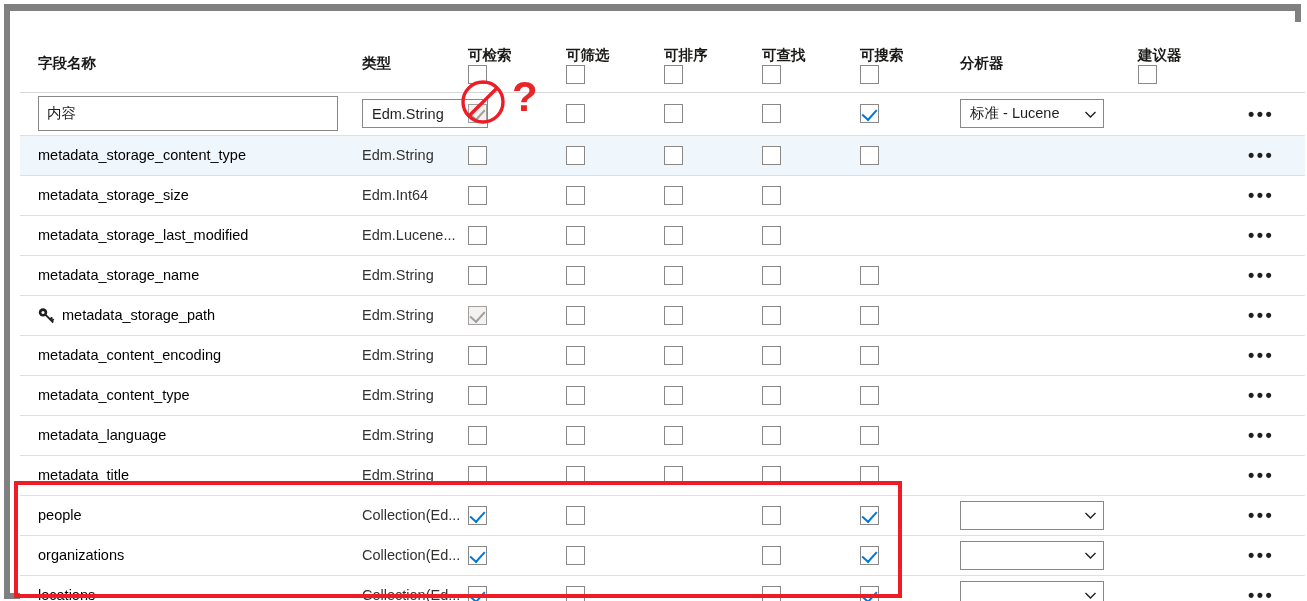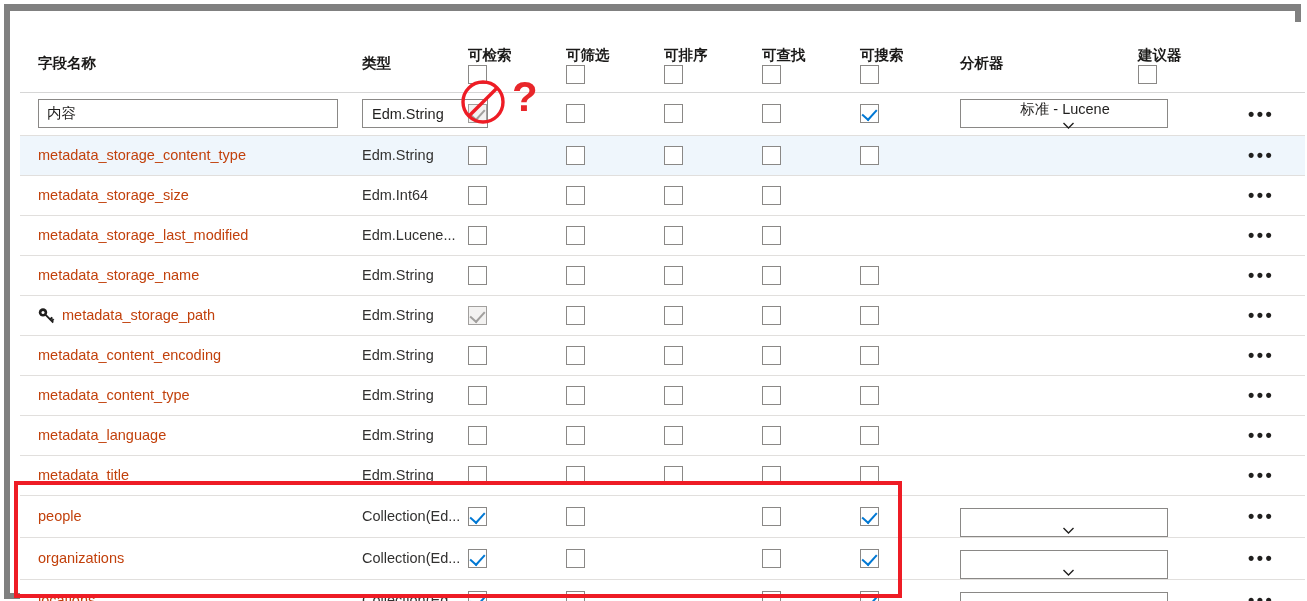--- a/index.html
+++ b/index.html
@@ -105,40 +105,40 @@
 
   
   tr.row { height: 40px; }
   tr.row td { border-bottom: 1px solid #e1dfdd; }
   tr.row.first { height: 43px; }
   tr.row.alt td { background: #eff6fc; }
   tr.row.last td { border-bottom: 1px solid #e1dfdd; }
 
   .fieldname {
     padding-left: 18px;
-    color: #c2410c;
+    color: #000000;
     font-size: 14.5px;
     white-space: nowrap;
     overflow: hidden;
     display: flex;
     align-items: center;
     gap: 7px;
   }
   .typetext {
     padding-left: 8px;
     color: #323130;
     font-size: 14.5px;
     white-space: nowrap;
   }
   .cb-cell { padding-left: 16px; }
 
   
   .text-input {
     width: 300px;
-    height: 29px;
+    height: 35px;
     border: 1px solid #8a8886;
     background: #fff;
     font-size: 14.5px;
     color: #201f1e;
     padding: 0 8px;
     font-family: "Liberation Sans", "DejaVu Sans", sans-serif;
     margin-left: 18px;
     outline: none;
   }
   
@@ -149,21 +149,21 @@
     display: inline-flex;
     align-items: center;
     justify-content: space-between;
     padding: 0 7px 0 9px;
     font-size: 14.5px;
     color: #201f1e;
     cursor: pointer;
     white-space: nowrap;
   }
   .select.type-sel { width: 126px; margin-left: 8px; }
-  .select.analyzer-sel { width: 208px; margin-left: 12px; flex-direction: column; }
+  .select.analyzer-sel { width: 144px; margin-left: 12px; }
   .chev {
     width: 12px; height: 12px;
     flex: 0 0 auto;
     margin-left: 6px;
   }
   .chev svg { display: block; }
 
   
   .key-icon { flex: 0 0 auto; width: 17px; height: 17px; display:inline-block; }
   .key-icon svg { display:block; }

